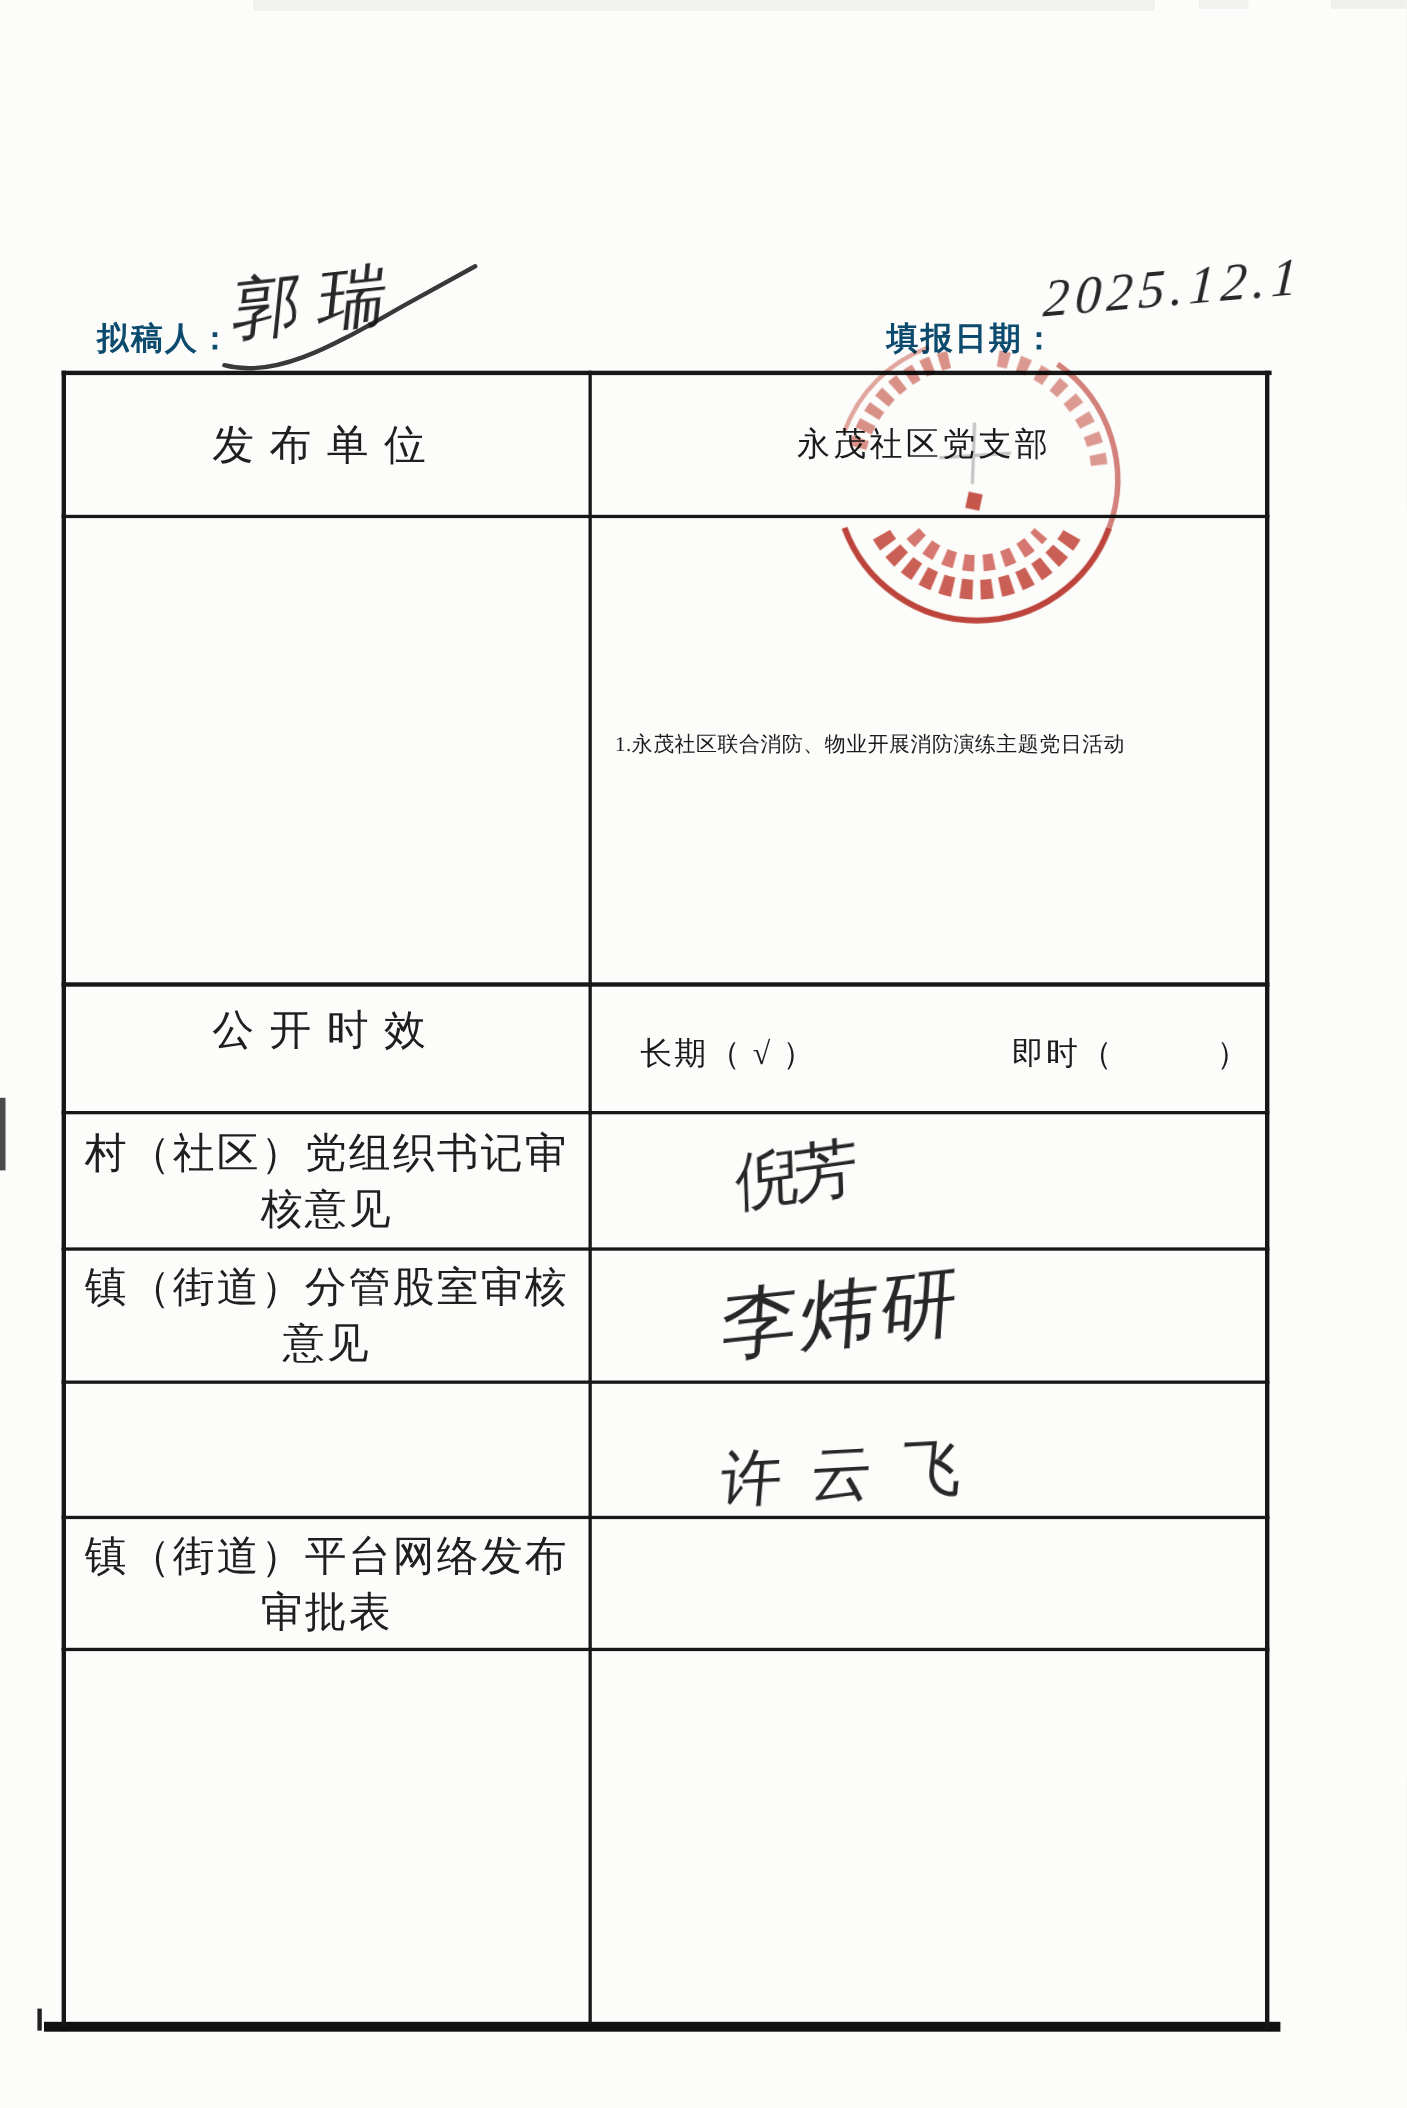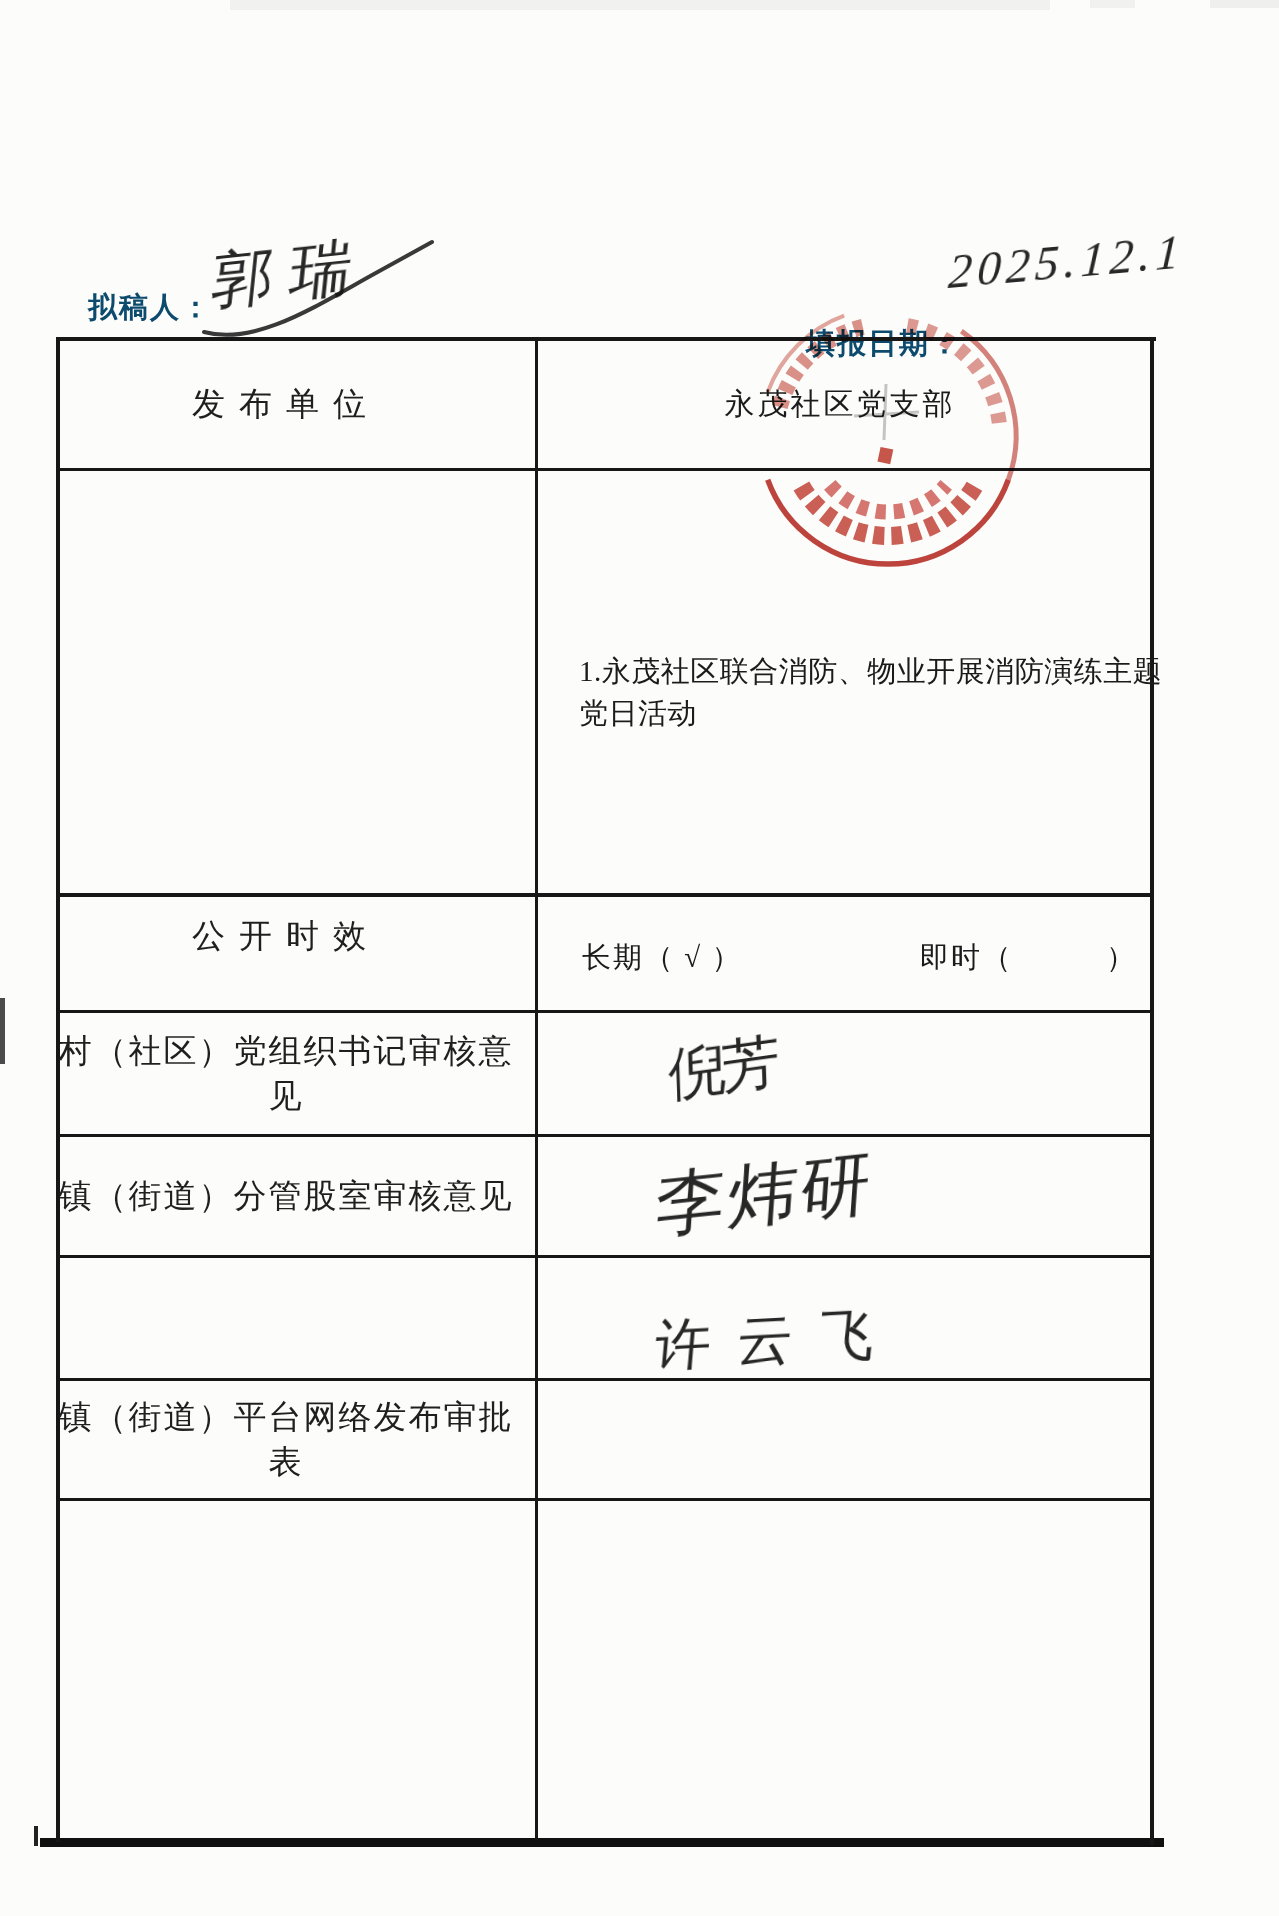--- a/index.html
+++ b/index.html
@@ -14,52 +14,52 @@
   .strip.s2{left:1090px;width:45px;height:8px;}
   .strip.s3{left:1210px;width:69px;height:8px;background:#efefee;}
   .edge-mark{position:absolute;background:#4b4b4b;}
   
   .doc-title{
     position:absolute;top:198px;left:0;width:1190px;text-align:center;
     font-size:40px;font-weight:bold;letter-spacing:1px;color:#151515;
   }
   .meta-label{position:absolute;top:288px;font-size:29px;letter-spacing:2px;font-weight:bold;color:#0c4a6e;}
   .drafter-label{left:88px;}
-  .date-label{left:806px;margin-top:36px;}
+  .date-label{left:806px;}
   
   .hand{position:absolute;color:#161616;opacity:.92;white-space:nowrap;filter:blur(.3px);}
   .hw-drafter{left:212px;top:232px;font-size:62px;letter-spacing:16px;transform:rotate(-6deg) skewX(-12deg);}
   .hw-date{left:948px;top:234px;font-size:48px;letter-spacing:5px;font-style:italic;transform:rotate(-5deg) skewX(-8deg);}
   .hw-sig1{left:668px;top:1030px;font-size:58px;letter-spacing:-4px;transform:rotate(-8deg) skewX(-6deg);}
   .hw-sig2{left:655px;top:1148px;font-size:70px;letter-spacing:3px;transform:rotate(-6deg) skewX(-10deg);}
   .hw-sig3{left:655px;top:1302px;font-size:56px;letter-spacing:26px;transform:rotate(-3deg) skewX(-8deg);}
   .flourish{position:absolute;left:196px;top:236px;pointer-events:none;}
   
   .hline,.vline{position:absolute;background:#171717;}
   
   .cell-label{
-    position:absolute;left:47px;width:478px;display:flex;align-items:center;justify-content:center;
-    font-size:33px;color:#1f1f1f;letter-spacing:2px;text-align:center;
+    position:absolute;left:58px;width:478px;display:flex;align-items:center;justify-content:center;
+    font-size:38px;color:#1f1f1f;letter-spacing:2px;text-align:center;
   }
   .cell-label.sp{letter-spacing:14px;}
   .r1{top:341px;height:127px;}
   .r2{top:470px;height:423px;padding-top:55px;box-sizing:border-box;}
   .r3{top:893px;height:86px;}
   .r4{top:1013px;height:121px;}
   .r5{top:1137px;height:118px;}
   .r6{top:1258px;height:120px;letter-spacing:0;}
   .r7{top:1381px;height:117px;}
   .r8{top:1501px;height:337px;}
   .cell-value-unit{
     position:absolute;left:545px;width:590px;top:341px;height:127px;
     display:flex;align-items:center;justify-content:center;font-size:30px;letter-spacing:3px;
   }
   .cell-value-title{
-    position:absolute;left:579px;top:650px;width:600px;
-    font-size:29px;line-height:42px;letter-spacing:.5px;
+    position:absolute;left:559px;top:650px;width:600px;
+    font-size:19px;line-height:56px;letter-spacing:.5px;
   }
   .opt{position:absolute;top:938px;font-size:29px;letter-spacing:2px;white-space:pre;}
   .opt-long{left:582px;}
   .opt-instant{left:920px;}
   
   .stamp{position:absolute;left:733px;top:288px;mix-blend-mode:multiply;}
 </style>
 </head>
 <body>
 

